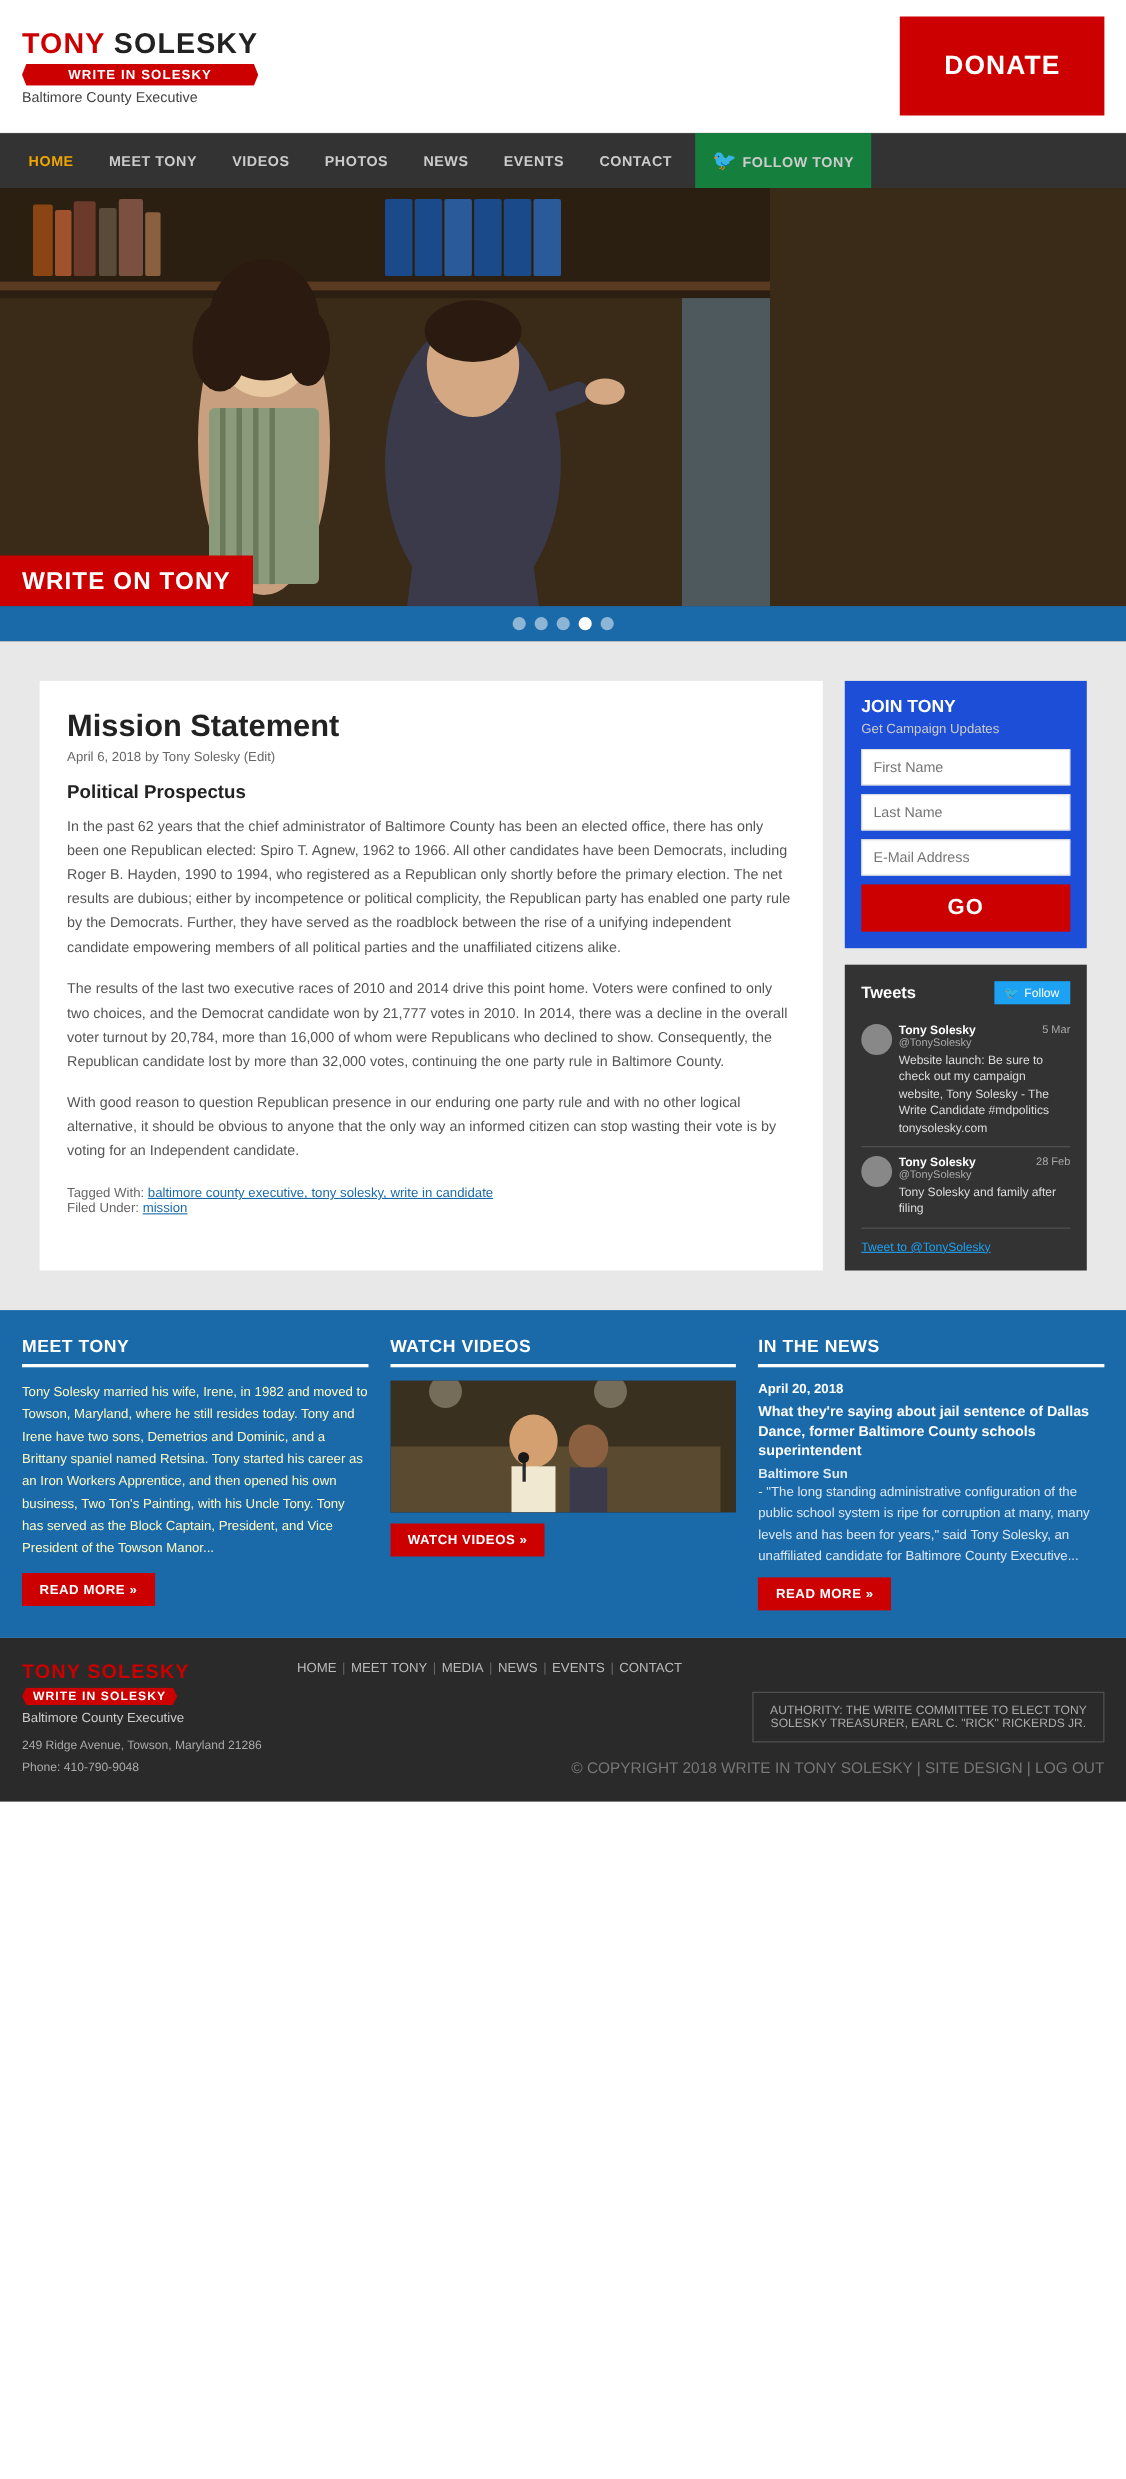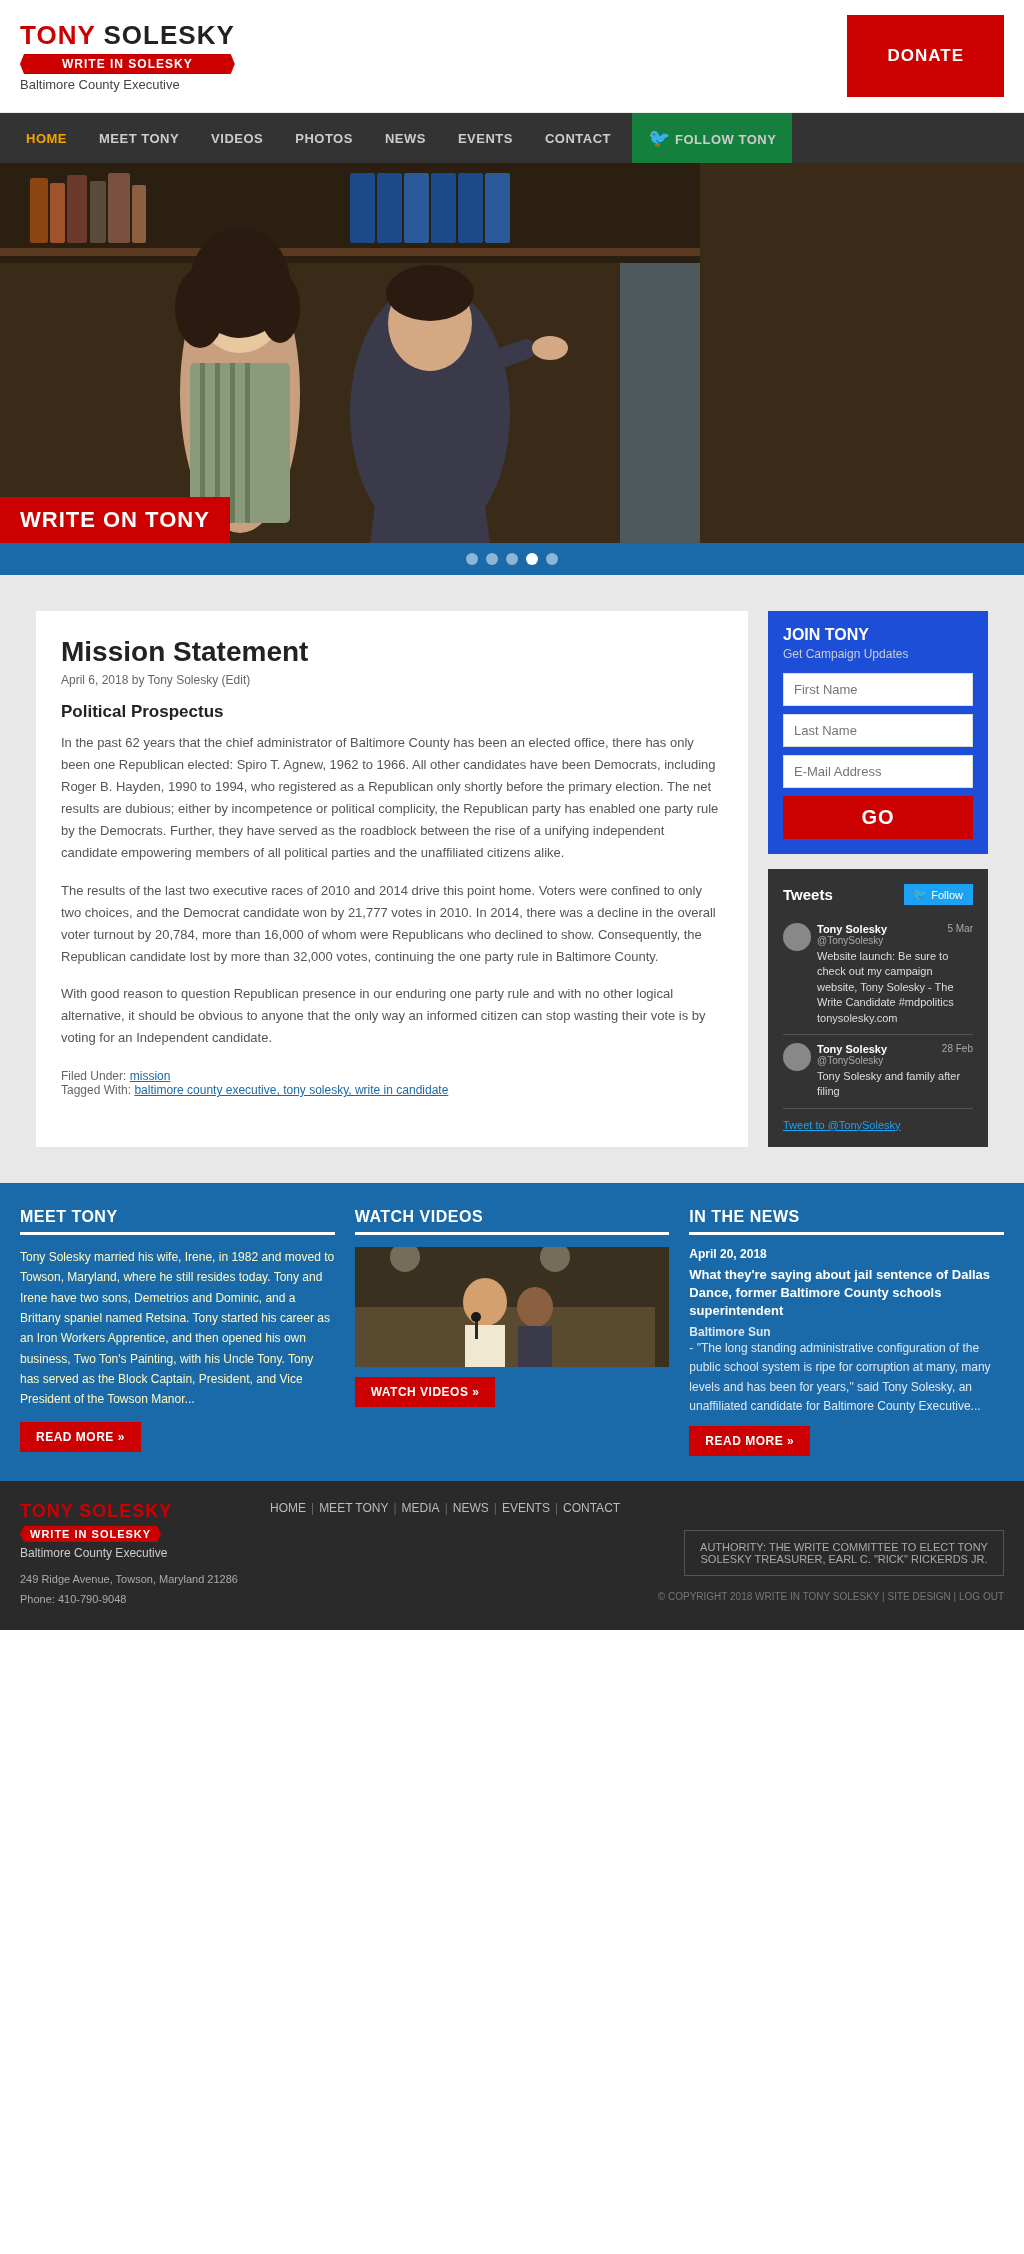--- a/index.html
+++ b/index.html
@@ -5,21 +5,21 @@
     * { margin: 0; padding: 0; box-sizing: border-box; }
     body { font-family: Arial, sans-serif; font-size: 13px; color: #333; background: #fff; width: 1024px; }
 
     
     .header { background: #fff; display: flex; align-items: center; justify-content: space-between; padding: 15px 20px; border-bottom: 1px solid #eee; }
     .logo-area { display: flex; flex-direction: column; }
     .logo-name { font-size: 26px; font-weight: 900; color: #222; letter-spacing: 1px; }
     .logo-name span { color: #cc0000; }
     .logo-ribbon { background: #cc0000; color: #fff; font-size: 12px; font-weight: 700; padding: 3px 10px; text-align: center; letter-spacing: 1px; clip-path: polygon(4px 0%, calc(100% - 4px) 0%, 100% 50%, calc(100% - 4px) 100%, 4px 100%, 0% 50%); margin: 3px 0; }
     .logo-subtitle { font-size: 13px; color: #444; }
-    .donate-btn { background: #cc0000; color: #fff; font-size: 17px; font-weight: 700; padding: 31px 40px; border: none; cursor: pointer; letter-spacing: 1px; }
+    .donate-btn { background: #cc0000; color: #fff; font-size: 24px; font-weight: 700; padding: 31px 40px; border: none; cursor: pointer; letter-spacing: 1px; }
 
     
     .nav { background: #333; display: flex; align-items: center; padding: 0 10px; }
     .nav a { color: #ccc; text-decoration: none; padding: 14px 16px; font-size: 13px; font-weight: 600; letter-spacing: 0.5px; display: inline-block; }
     .nav a.active { color: #f0a500; }
     .nav-twitter { background: #15803d; color: #fff; display: flex; align-items: center; padding: 8px 14px; margin-left: 5px; gap: 6px; text-decoration: none; font-weight: 700; font-size: 13px; }
     .nav-twitter-icon { font-size: 18px; }
 
     
     .hero { background: #555; position: relative; overflow: hidden; margin: 0; }
@@ -82,21 +82,21 @@
     .footer-logo-name { font-size: 18px; font-weight: 900; color: #fff; letter-spacing: 1px; }
     .footer-logo-name span { color: #cc0000; }
     .footer-ribbon { background: #cc0000; color: #fff; font-size: 11px; font-weight: 700; padding: 2px 10px; text-align: center; letter-spacing: 1px; clip-path: polygon(4px 0%, calc(100% - 4px) 0%, 100% 50%, calc(100% - 4px) 100%, 4px 100%, 0% 50%); margin: 4px 0; display: inline-block; }
     .footer-subtitle { color: #ccc; font-size: 12px; margin-bottom: 10px; }
     .footer-address { color: #aaa; font-size: 11px; line-height: 1.8; }
     .footer-right { flex: 1; }
     .footer-nav { display: flex; gap: 5px; color: #bbb; font-size: 12px; margin-bottom: 15px; flex-wrap: wrap; }
     .footer-nav a { color: #bbb; text-decoration: none; }
     .footer-nav-sep { color: #666; }
     .footer-authority { border: 1px solid #555; padding: 10px; font-size: 11px; color: #aaa; text-align: center; max-width: 320px; float: right; margin-bottom: 15px; text-transform: uppercase; }
-    .footer-copy { font-size: 10px; color: #777; text-align: right; clear: both; }
+    .footer-copy { font-size: 14px; color: #777; text-align: right; clear: both; }
   </style>
 </head>
 <body>
 
 <div class="header">
   <div class="logo-area">
     <div class="logo-name">
       <span>TONY </span><span style="color:#222">SOLESKY</span>
     </div>
     <div class="logo-ribbon">WRITE IN SOLESKY</div>
@@ -191,22 +191,22 @@
   <div class="content-left">
     <h1 class="mission-title">Mission Statement</h1>
     <p class="mission-meta">
       <span>April 6, 2018 by Tony Solesky (Edit)</span>
     </p>
     <h2 class="political-title">Political Prospectus</h2>
     <p class="mission-text">In the past 62 years that the chief administrator of Baltimore County has been an elected office, there has only been one Republican elected: Spiro T. Agnew, 1962 to 1966. All other candidates have been Democrats, including Roger B. Hayden, 1990 to 1994, who registered as a Republican only shortly before the primary election. The net results are dubious; either by incompetence or political complicity, the Republican party has enabled one party rule by the Democrats. Further, they have served as the roadblock between the rise of a unifying independent candidate empowering members of all political parties and the unaffiliated citizens alike.</p>
     <p class="mission-text">The results of the last two executive races of 2010 and 2014 drive this point home. Voters were confined to only two choices, and the Democrat candidate won by 21,777 votes in 2010. In 2014, there was a decline in the overall voter turnout by 20,784, more than 16,000 of whom were Republicans who declined to show. Consequently, the Republican candidate lost by more than 32,000 votes, continuing the one party rule in Baltimore County.</p>
     <p class="mission-text">With good reason to question Republican presence in our enduring one party rule and with no other logical alternative, it should be obvious to anyone that the only way an informed citizen can stop wasting their vote is by voting for an Independent candidate.</p>
     <div class="filed-under">
+      <div><span>Tagged With:</span> <a href="#">baltimore county executive, tony solesky, write in candidate</a></div>
       <div><span>Filed Under:</span> <a href="#">mission</a></div>
-      <div><span>Tagged With:</span> <a href="#">baltimore county executive, tony solesky, write in candidate</a></div>
     </div>
   </div>
 
   <div class="content-right">
 
     <div class="join-box">
       <div class="join-title">JOIN TONY</div>
       <div class="join-subtitle">Get Campaign Updates</div>
       <input class="join-input" type="text" placeholder="First Name" style="">
       <input class="join-input" type="text" placeholder="Last Name" style="">

